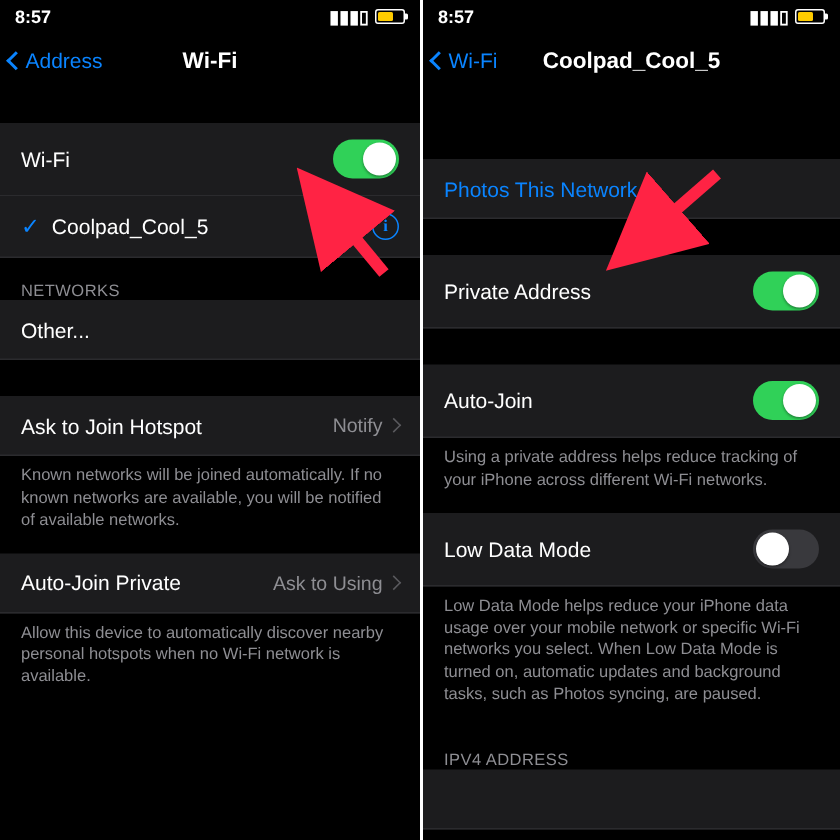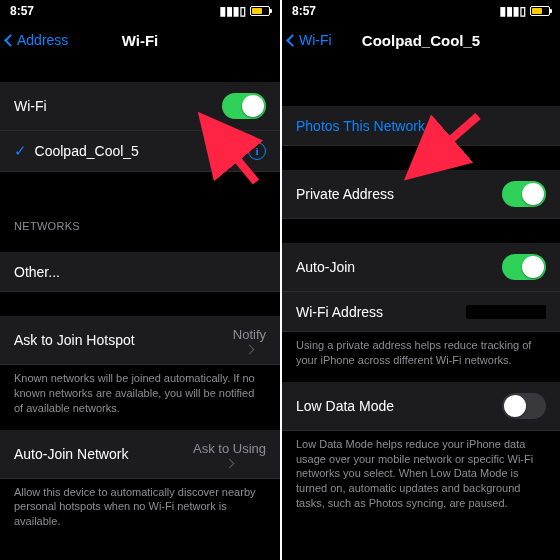--- a/index.html
+++ b/index.html
@@ -14,26 +14,26 @@
   .batt { width: 20px; height: 10px; border: 1px solid #fff; border-radius: 2px; position: relative; }
   .batt::after { content: ""; position: absolute; right: -3px; top: 2px; width: 2px; height: 4px; background: #fff; border-radius: 0 1px 1px 0; }
   .batt .fill { position: absolute; left: 1px; top: 1px; bottom: 1px; width: 55%; background: #ffcc00; border-radius: 1px; }
 
   
   .nav { display: flex; align-items: center; height: 36px; padding: 0 6px; color: #fff; position: relative; }
   .nav .back { color: #0a84ff; display: flex; align-items: center; gap: 2px; font-size: 14px; }
   .nav .title { position: absolute; left: 50%; transform: translateX(-50%); font-weight: 600; font-size: 15px; }
   .chev-left { display: inline-block; width: 9px; height: 9px; border-left: 2px solid #0a84ff; border-bottom: 2px solid #0a84ff; transform: rotate(45deg); }
 
-  .section-header { color: #8e8e93; font-size: 11px; padding: 16px 14px 20px; text-transform: uppercase; letter-spacing: 0.3px; margin-top: 32px; }
+  .section-header { color: #8e8e93; font-size: 11px; padding: 16px 14px 0; text-transform: uppercase; letter-spacing: 0.3px; }
   .cell { background: #1c1c1e; color: #fff; padding: 11px 14px; display: flex; align-items: center; justify-content: space-between; border-bottom: 1px solid #2b2b2e; min-height: 40px; }
   .cell:last-of-type { border-bottom: none; }
   .cell .label { font-size: 14px; }
   .cell.link .label { color: #0a84ff; }
-  .cell .value { color: #8e8e93; font-size: 13px; display: flex; align-items: center; gap: 4px; flex-direction: column; }
+  .cell .value { color: #8e8e93; font-size: 13px; display: flex; align-items: center; gap: 4px; }
   .footer { color: #8e8e93; font-size: 11px; padding: 6px 14px 14px; line-height: 1.35; }
 
   .group-top { margin-top: 24px; }
 
   
   .toggle { width: 44px; height: 26px; border-radius: 13px; position: relative; }
   .toggle.on  { background: #30d158; }
   .toggle.off { background: #39393d; }
   .toggle .knob { position: absolute; top: 2px; width: 22px; height: 22px; background: #fff; border-radius: 50%; box-shadow: 0 1px 2px rgba(0,0,0,.4); }
   .toggle.on  .knob { right: 2px; }
@@ -105,21 +105,21 @@
   <div class="cell group-top">
     <span class="label">Ask to Join Hotspot</span>
     <span class="value">
       <span>Notify</span>
       <span class="chev-right"></span>
     </span>
   </div>
   <div class="footer">Known networks will be joined automatically. If no known networks are available, you will be notified of available networks.</div>
 
   <div class="cell">
-    <span class="label">Auto-Join Network</span>
+    <span class="label">Auto-Join Private</span>
     <span class="value">
       <span>Ask to Using</span>
       <span class="chev-right"></span>
     </span>
   </div>
   <div class="footer">Allow this device to automatically discover nearby personal hotspots when no Wi-Fi network is available.</div>
 
   <div class="arrow-ann" style="left:196px; top:112px;">
     <svg width="80" height="80">
       <defs>
@@ -162,24 +162,20 @@
         <span class="knob"></span>
       </span>
   </div>
 
   <div class="cell group-top">
     <span class="label">Auto-Join</span>
     <span class="toggle on">
         <span class="knob"></span>
       </span>
   </div>
-  <div class="cell">
-    <span class="label">Wi-Fi Address</span>
-    <span class="blackout"></span>
-  </div>
   <div class="footer">Using a private address helps reduce tracking of your iPhone across different Wi-Fi networks.</div>
 
   <div class="cell">
     <span class="label">Low Data Mode</span>
     <span class="toggle off">
         <span class="knob"></span>
       </span>
   </div>
   <div class="footer">Low Data Mode helps reduce your iPhone data usage over your mobile network or specific Wi-Fi networks you select. When Low Data Mode is turned on, automatic updates and background tasks, such as Photos syncing, are paused.</div>
 

